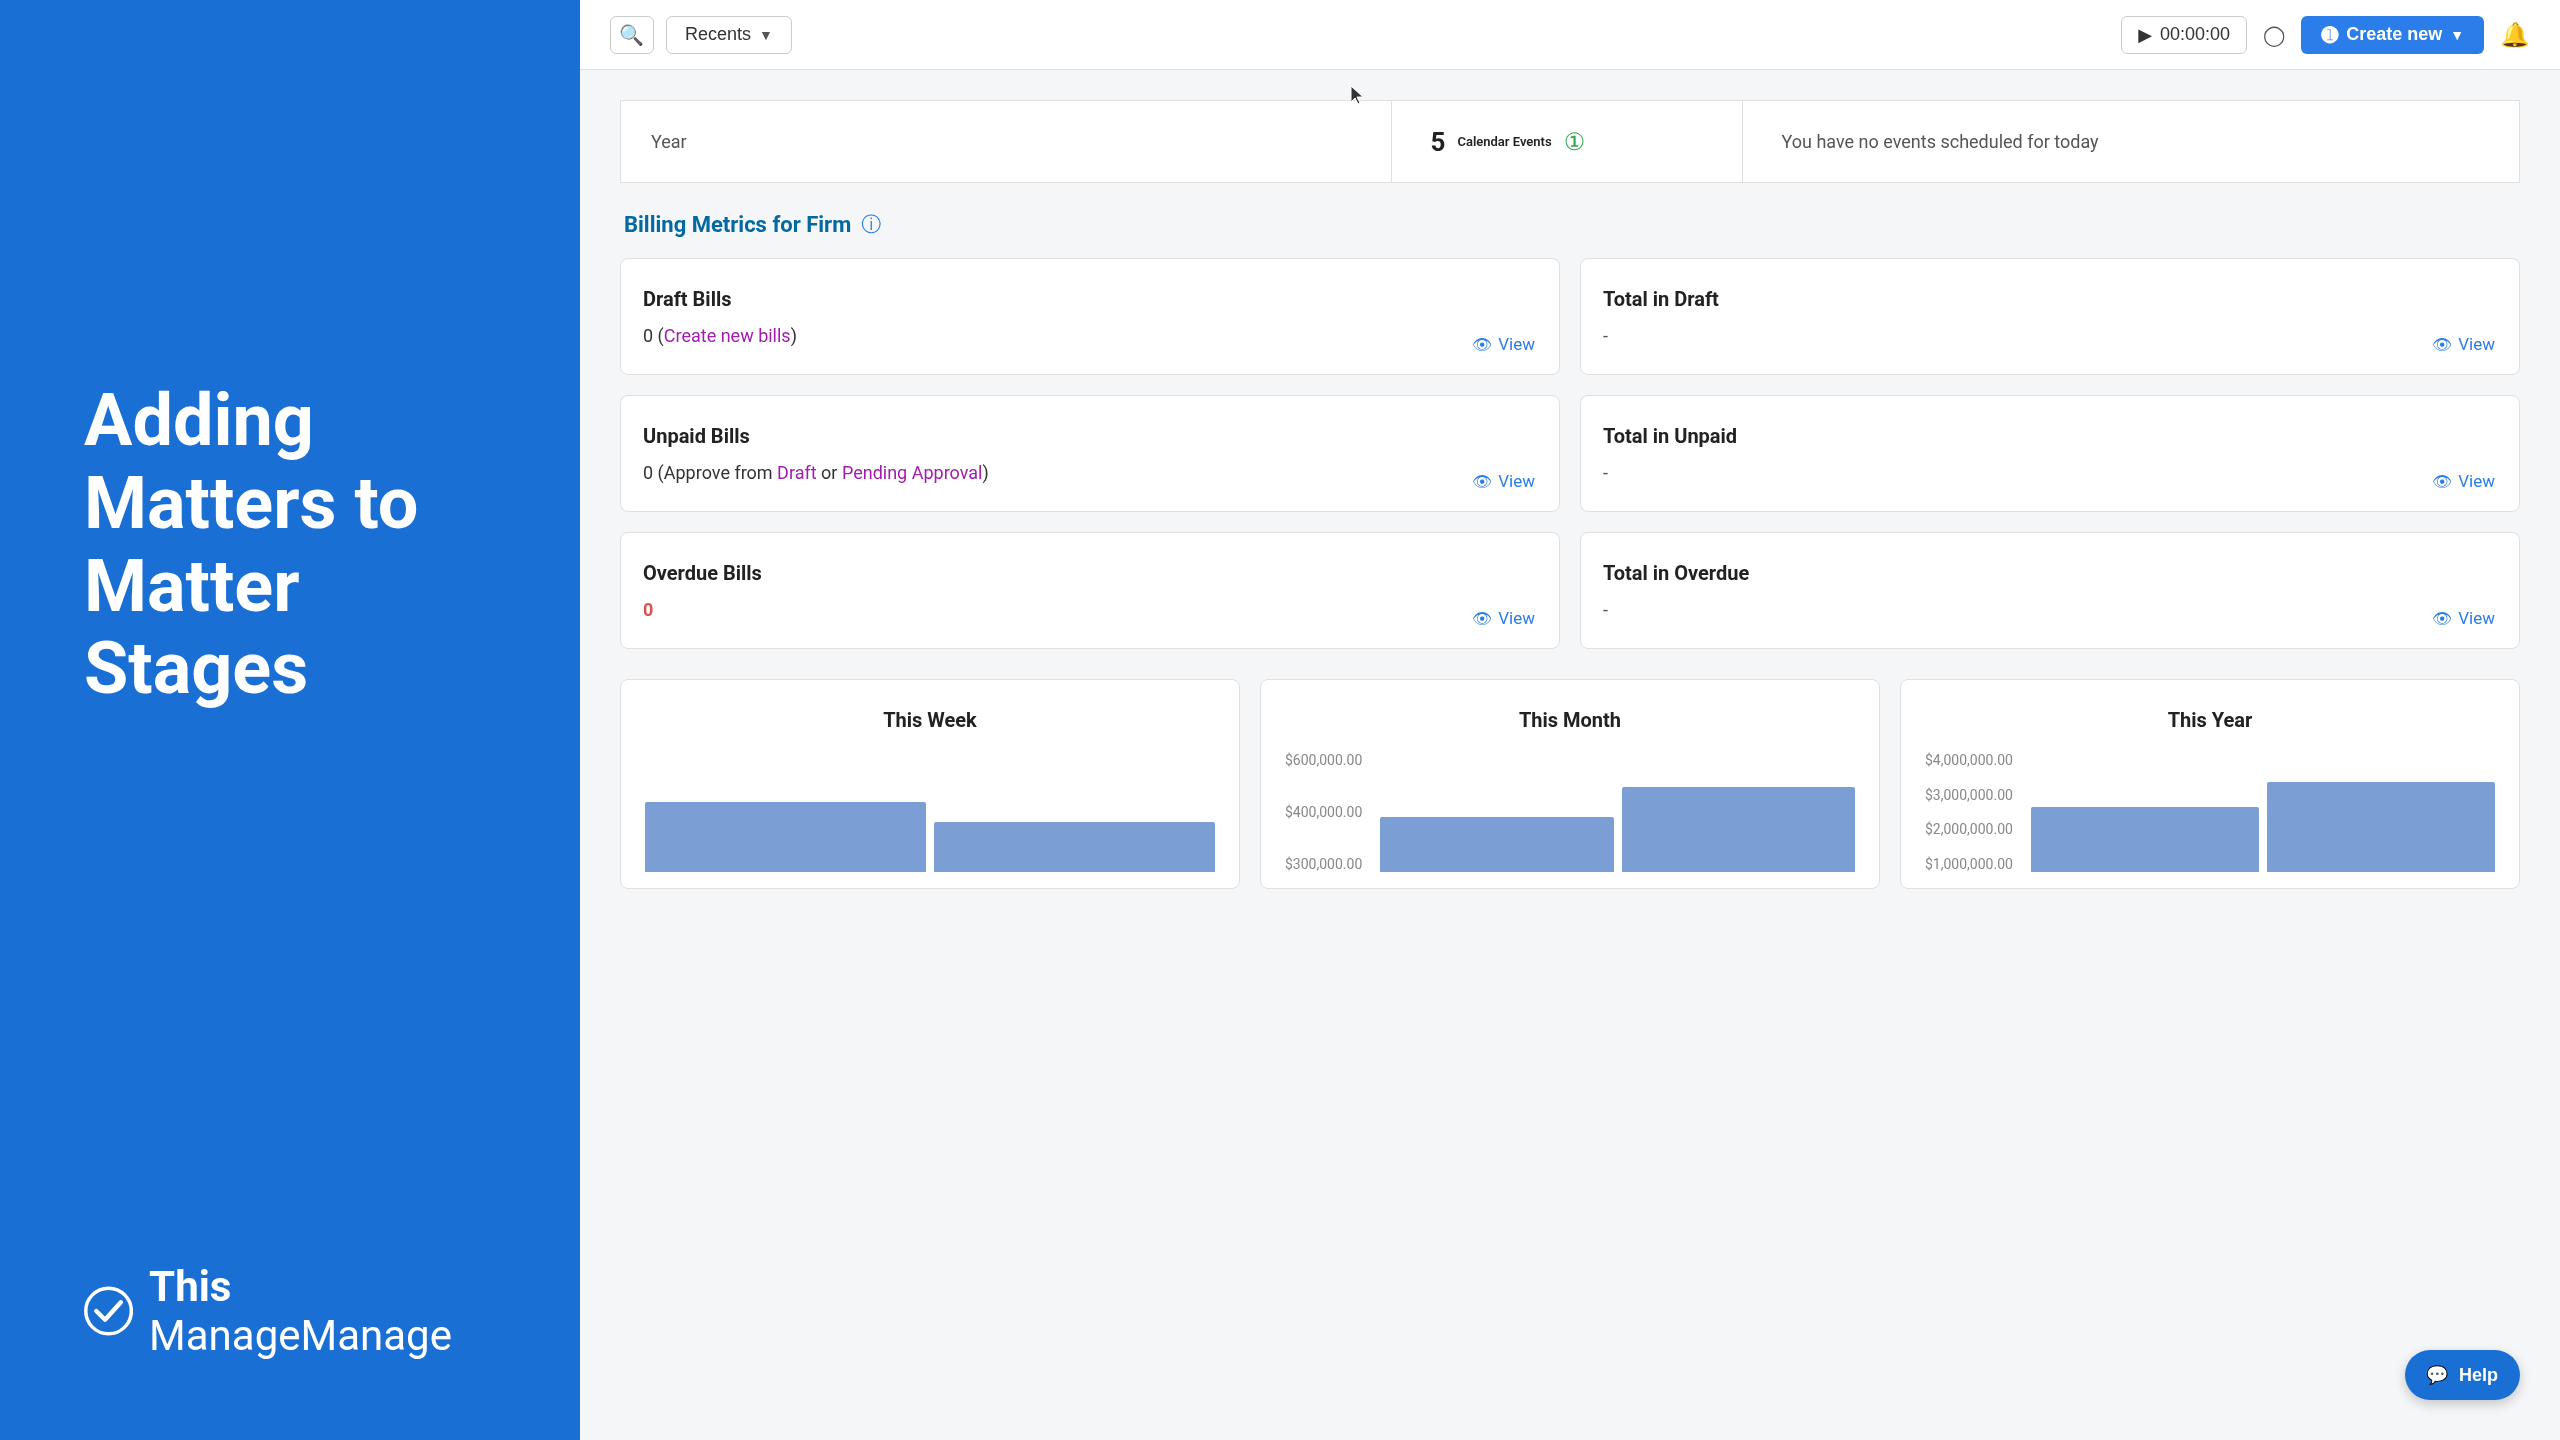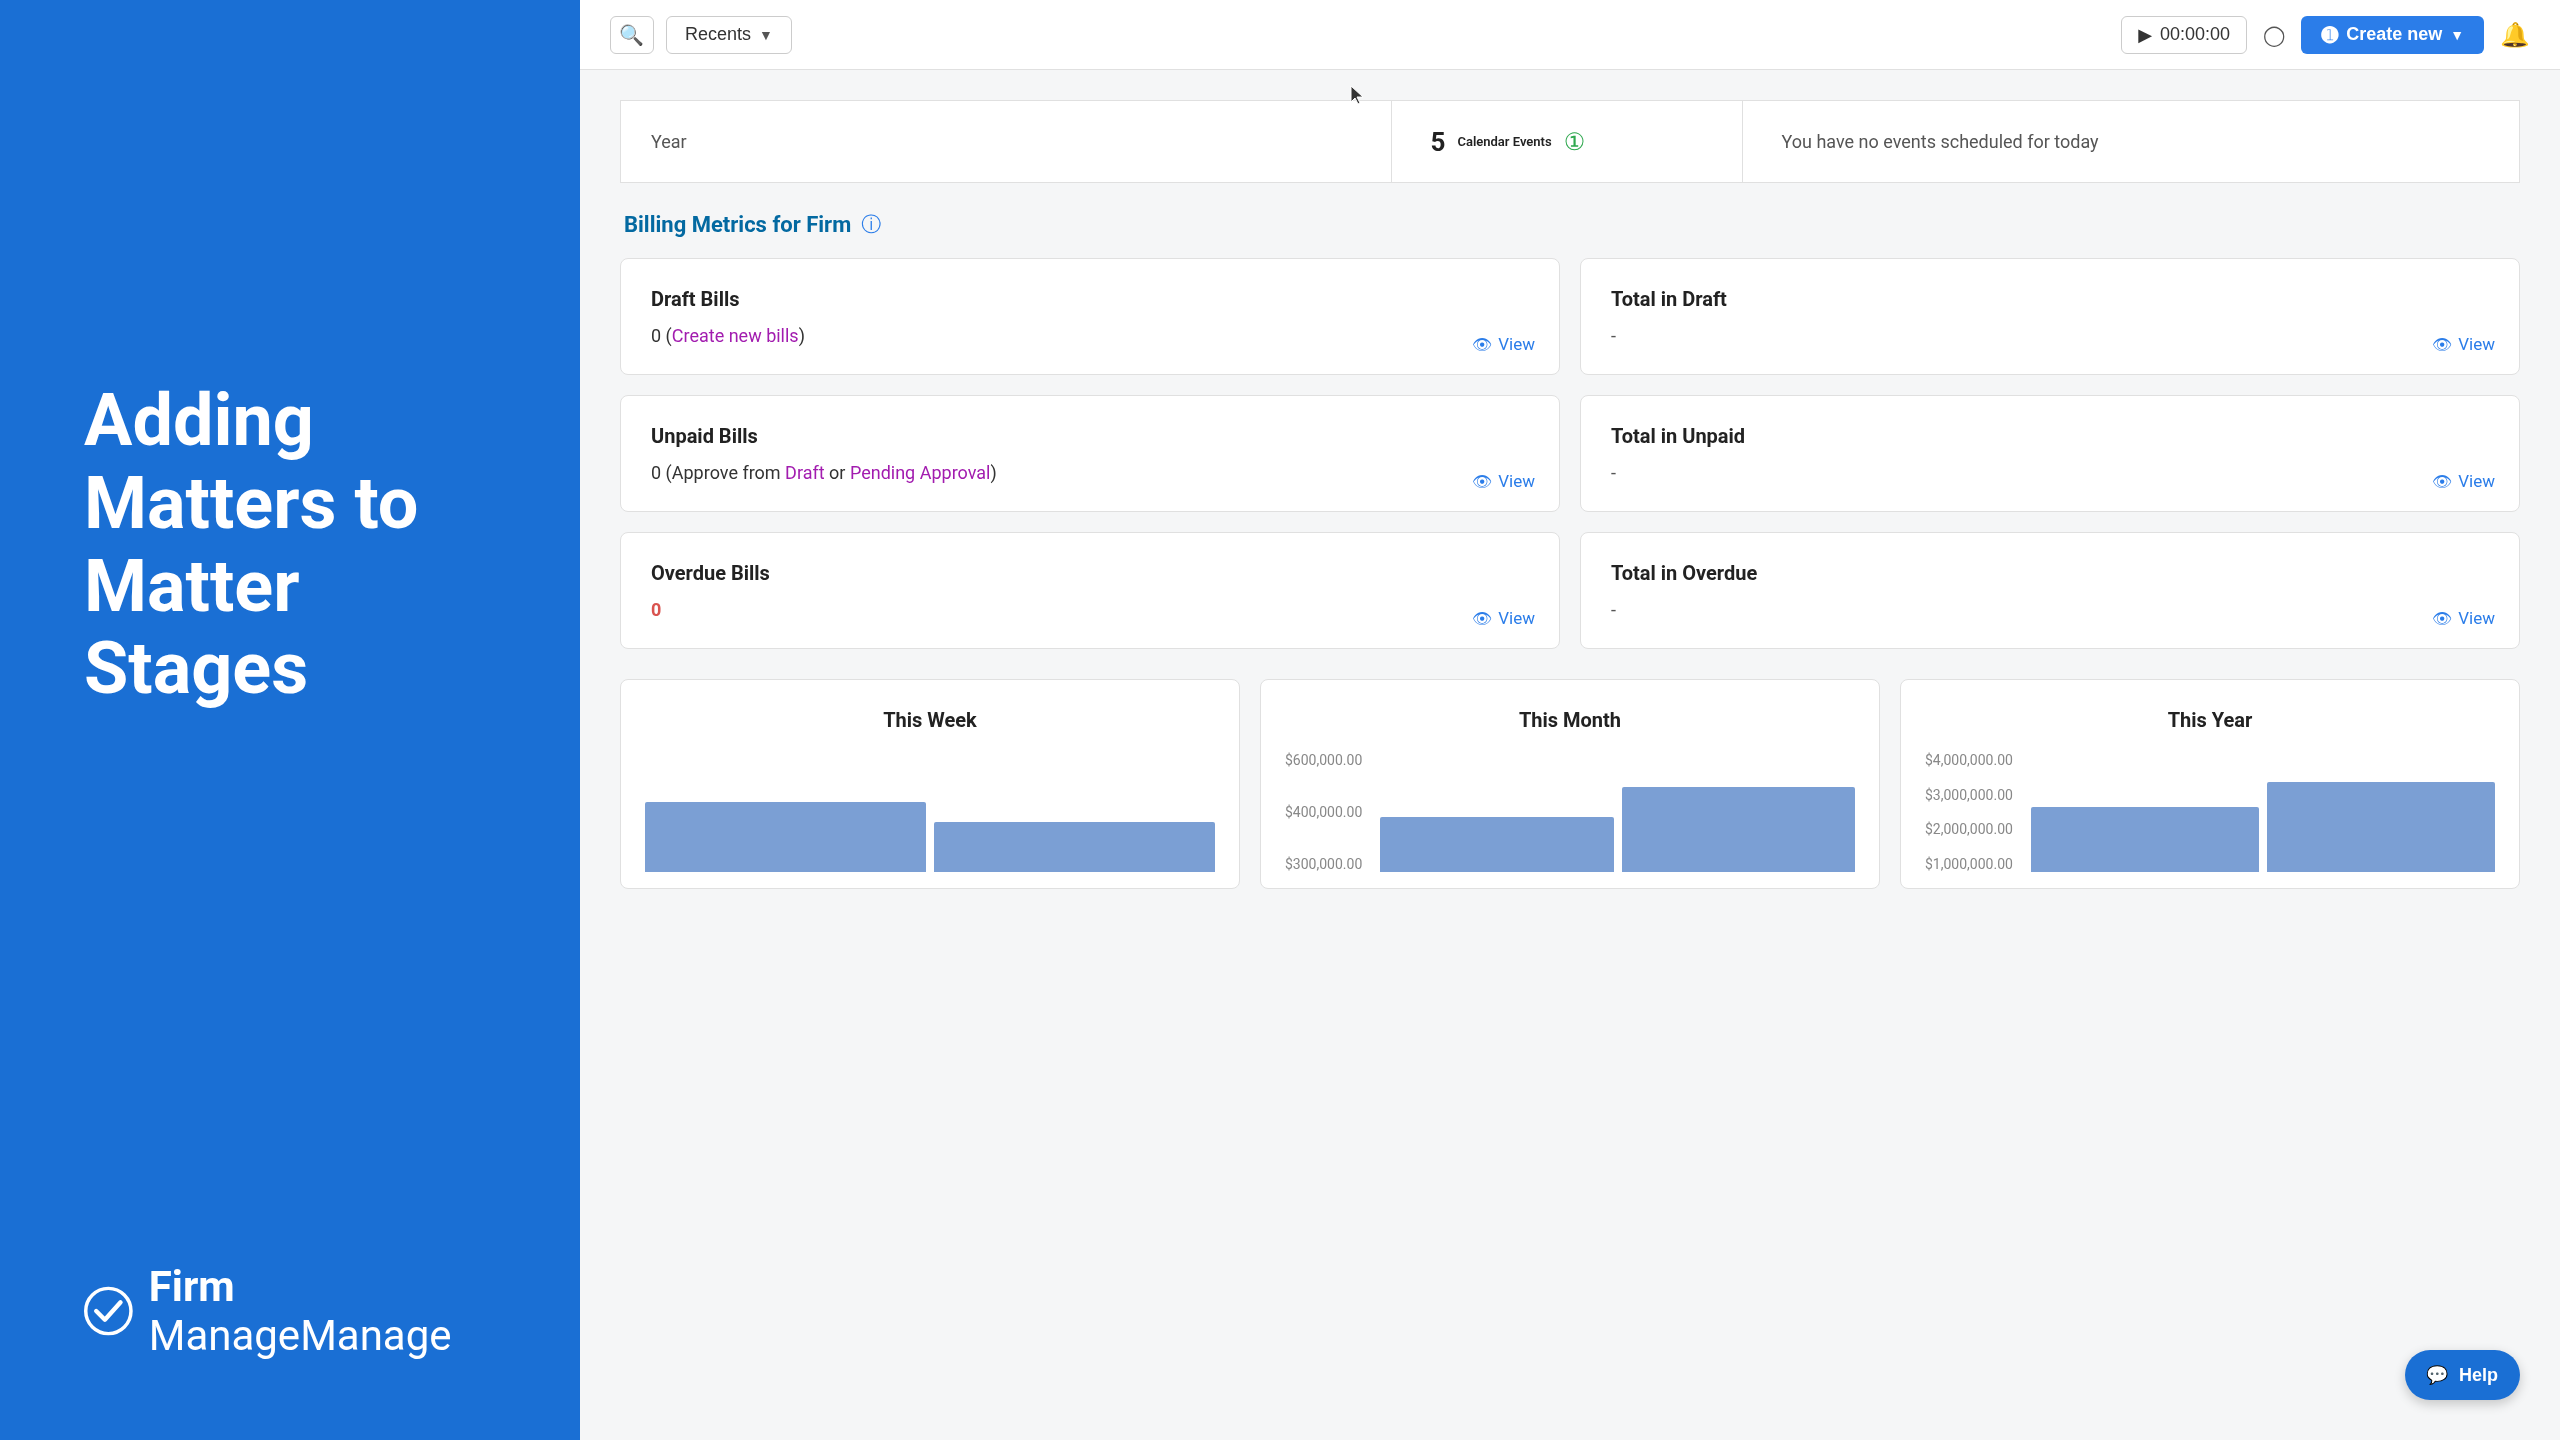--- a/index.html
+++ b/index.html
@@ -220,21 +220,21 @@
     .billing-grid {
       display: grid;
       grid-template-columns: 1fr 1fr;
       gap: 20px;
       margin-bottom: 30px;
     }
     .billing-card {
       background: #fff;
       border: 1px solid #e0e0e0;
       border-radius: 8px;
-      padding: 28px 30px 22px;
+      padding: 28px 22px 22px;
       position: relative;
     }
     .billing-card-title {
       font-size: 20px;
       font-weight: 700;
       color: #222;
       margin-bottom: 14px;
     }
     .billing-card-value {
       font-size: 18px;
@@ -344,21 +344,21 @@
 
 <div class="left-panel">
   <div class="left-panel-heading">Adding Matters to Matter Stages</div>
   <div class="clio-logo">
 
     <svg class="clio-logo-icon" viewBox="0 0 56 56" fill="none" xmlns="http://www.w3.org/2000/svg">
       <circle cx="28" cy="28" r="26" stroke="white" stroke-width="4" fill="none"></circle>
       <polyline points="14,28 24,38 42,18" stroke="white" stroke-width="5" fill="none" stroke-linecap="round" stroke-linejoin="round"></polyline>
     </svg>
     <span>
-      <span class="clio-logo-text-bold">Firm</span>
+      <span class="clio-logo-text-bold">This</span>
       <span class="clio-logo-text-normal">Manage</span><span class="clio-logo-text-normal">Manage</span>
     </span>
   </div>
 </div>
 
 <div class="right-panel">
 
   <div class="topbar">
     <div class="topbar-left">
       <button class="search-btn">

